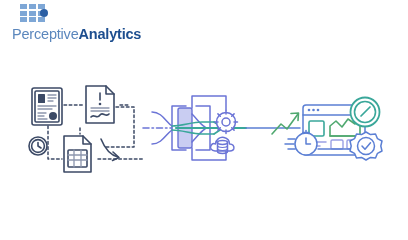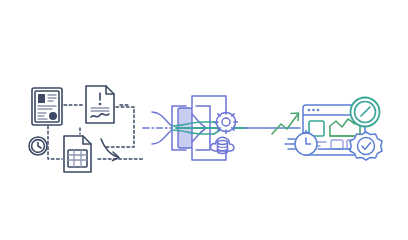--- a/index.html
+++ b/index.html
@@ -35,20 +35,37 @@
 
   
   #diagram{position:absolute;left:0;top:72px;width:408px;height:130px;}
   #diagram svg{display:block;}
 </style>
 </head>
 <body>
 
 <div id="stage">
 
+  <div id="logo">
+    <div id="logo-mark">
+      <span class="lg-cell" style="left:0px;top:0px;"></span>
+      <span class="lg-cell" style="left:9px;top:0px;"></span>
+      <span class="lg-cell" style="left:18px;top:0px;"></span>
+      <span class="lg-cell" style="left:0px;top:6.5px;"></span>
+      <span class="lg-cell" style="left:9px;top:6.5px;"></span>
+      <span class="lg-cell" style="left:18px;top:6.5px;"></span>
+      <span class="lg-cell" style="left:0px;top:13px;"></span>
+      <span class="lg-cell" style="left:9px;top:13px;"></span>
+      <span class="lg-cell" style="left:18px;top:13px;"></span>
+      <span id="logo-dot"></span>
+    </div>
+    <div id="logo-text">
+      <span class="lt-light">Perceptive</span><span class="lt-bold">Analytics</span>
+    </div>
+  </div>
 
   <div id="diagram">
     <svg width="408" height="130" viewBox="0 0 408 130" xmlns="http://www.w3.org/2000/svg">
       <defs>
         <style>
           .nv{stroke:#3c4a66;fill:none;stroke-width:1.6;stroke-linecap:round;stroke-linejoin:round;}
           .nvf{fill:#3c4a66;stroke:none;}
           .nvl{stroke:#8d96ad;fill:none;stroke-width:1.3;stroke-linecap:round;}
           .dash{stroke:#3c4a66;fill:none;stroke-width:1.5;stroke-dasharray:2.6 2.6;stroke-linecap:round;stroke-linejoin:round;}
           .pw{stroke:#6b74d6;fill:none;stroke-width:1.5;stroke-linecap:round;stroke-linejoin:round;}

